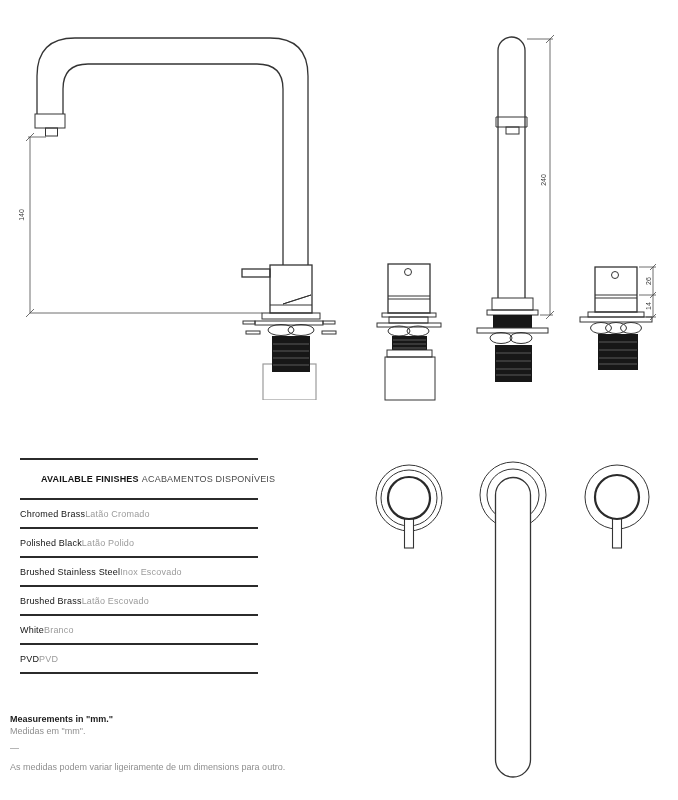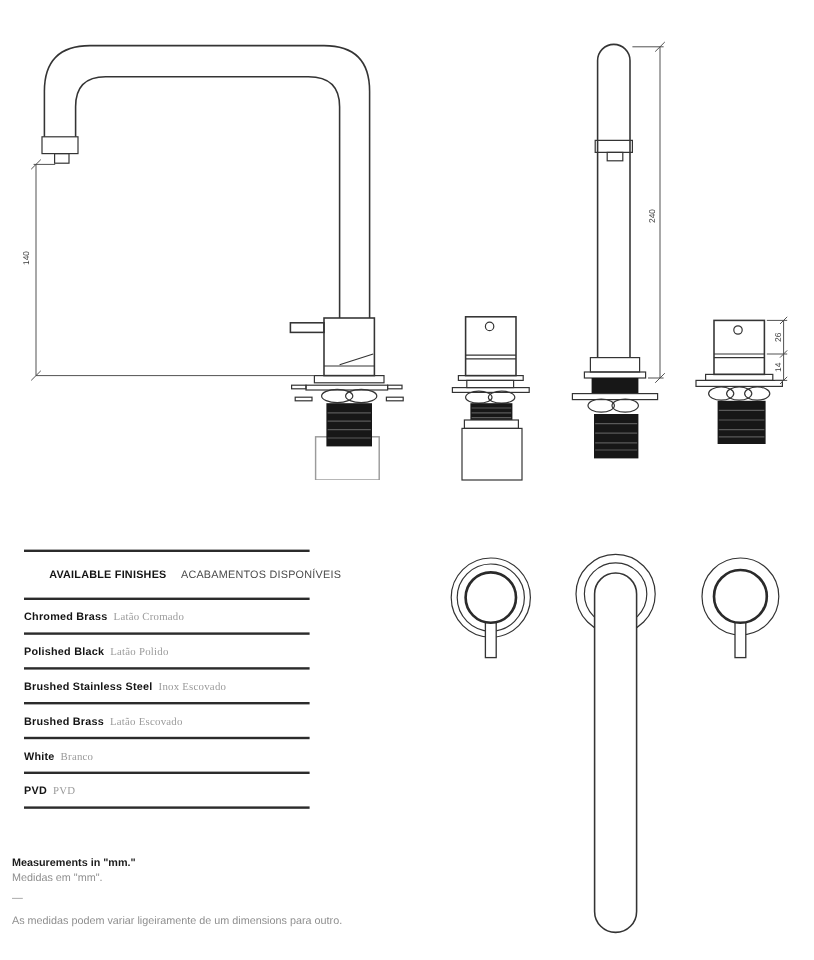--- a/index.html
+++ b/index.html
@@ -17,25 +17,25 @@
   .thr{stroke:#5a5a5a;stroke-width:1;fill:none;}
   .grayln{fill:none;stroke:#9b9b9b;stroke-width:1.2;}
   .dim{stroke:#4a4a4a;stroke-width:0.8;fill:none;}
   .dimtxt{font-family:"Liberation Sans",sans-serif;font-size:7px;fill:#3a3a3a;}
 
   
   .ftable{left:20px;top:458px;width:238px;border-top:2px solid #2b2b2b;}
   .fhead{height:38px;display:flex;align-items:center;border-bottom:2px solid #2b2b2b;
          font-size:9px;letter-spacing:.2px;white-space:nowrap;}
   .fhead .en{font-weight:bold;color:#141414;margin-left:21px;}
-  .fhead .pt{color:#4a4a4a;margin-left:12px;}
+  .fhead .pt{color:#4a4a4a;margin-left:3px;}
   .frow{height:27px;display:flex;align-items:center;border-bottom:2px solid #2b2b2b;
         font-size:9px;letter-spacing:.2px;white-space:nowrap;}
-  .frow .en{font-weight:bold;color:#141414;}
-  .frow .pt{color:#9b9b9b;margin-left:5px;font-family:Liberation Serif, serif;}
+  .frow .en{font-weight:normal;color:#141414;}
+  .frow .pt{color:#9b9b9b;}
 
   
   .notes{left:10px;top:714px;width:340px;font-size:9px;line-height:11.5px;}
   .nb{font-weight:bold;color:#1c1c1c;}
   .ng{color:#8f8f8f;}
   .nsep{color:#8f8f8f;margin:6px 0 7px 0;}
 </style>
 </head>
 <body>
 

